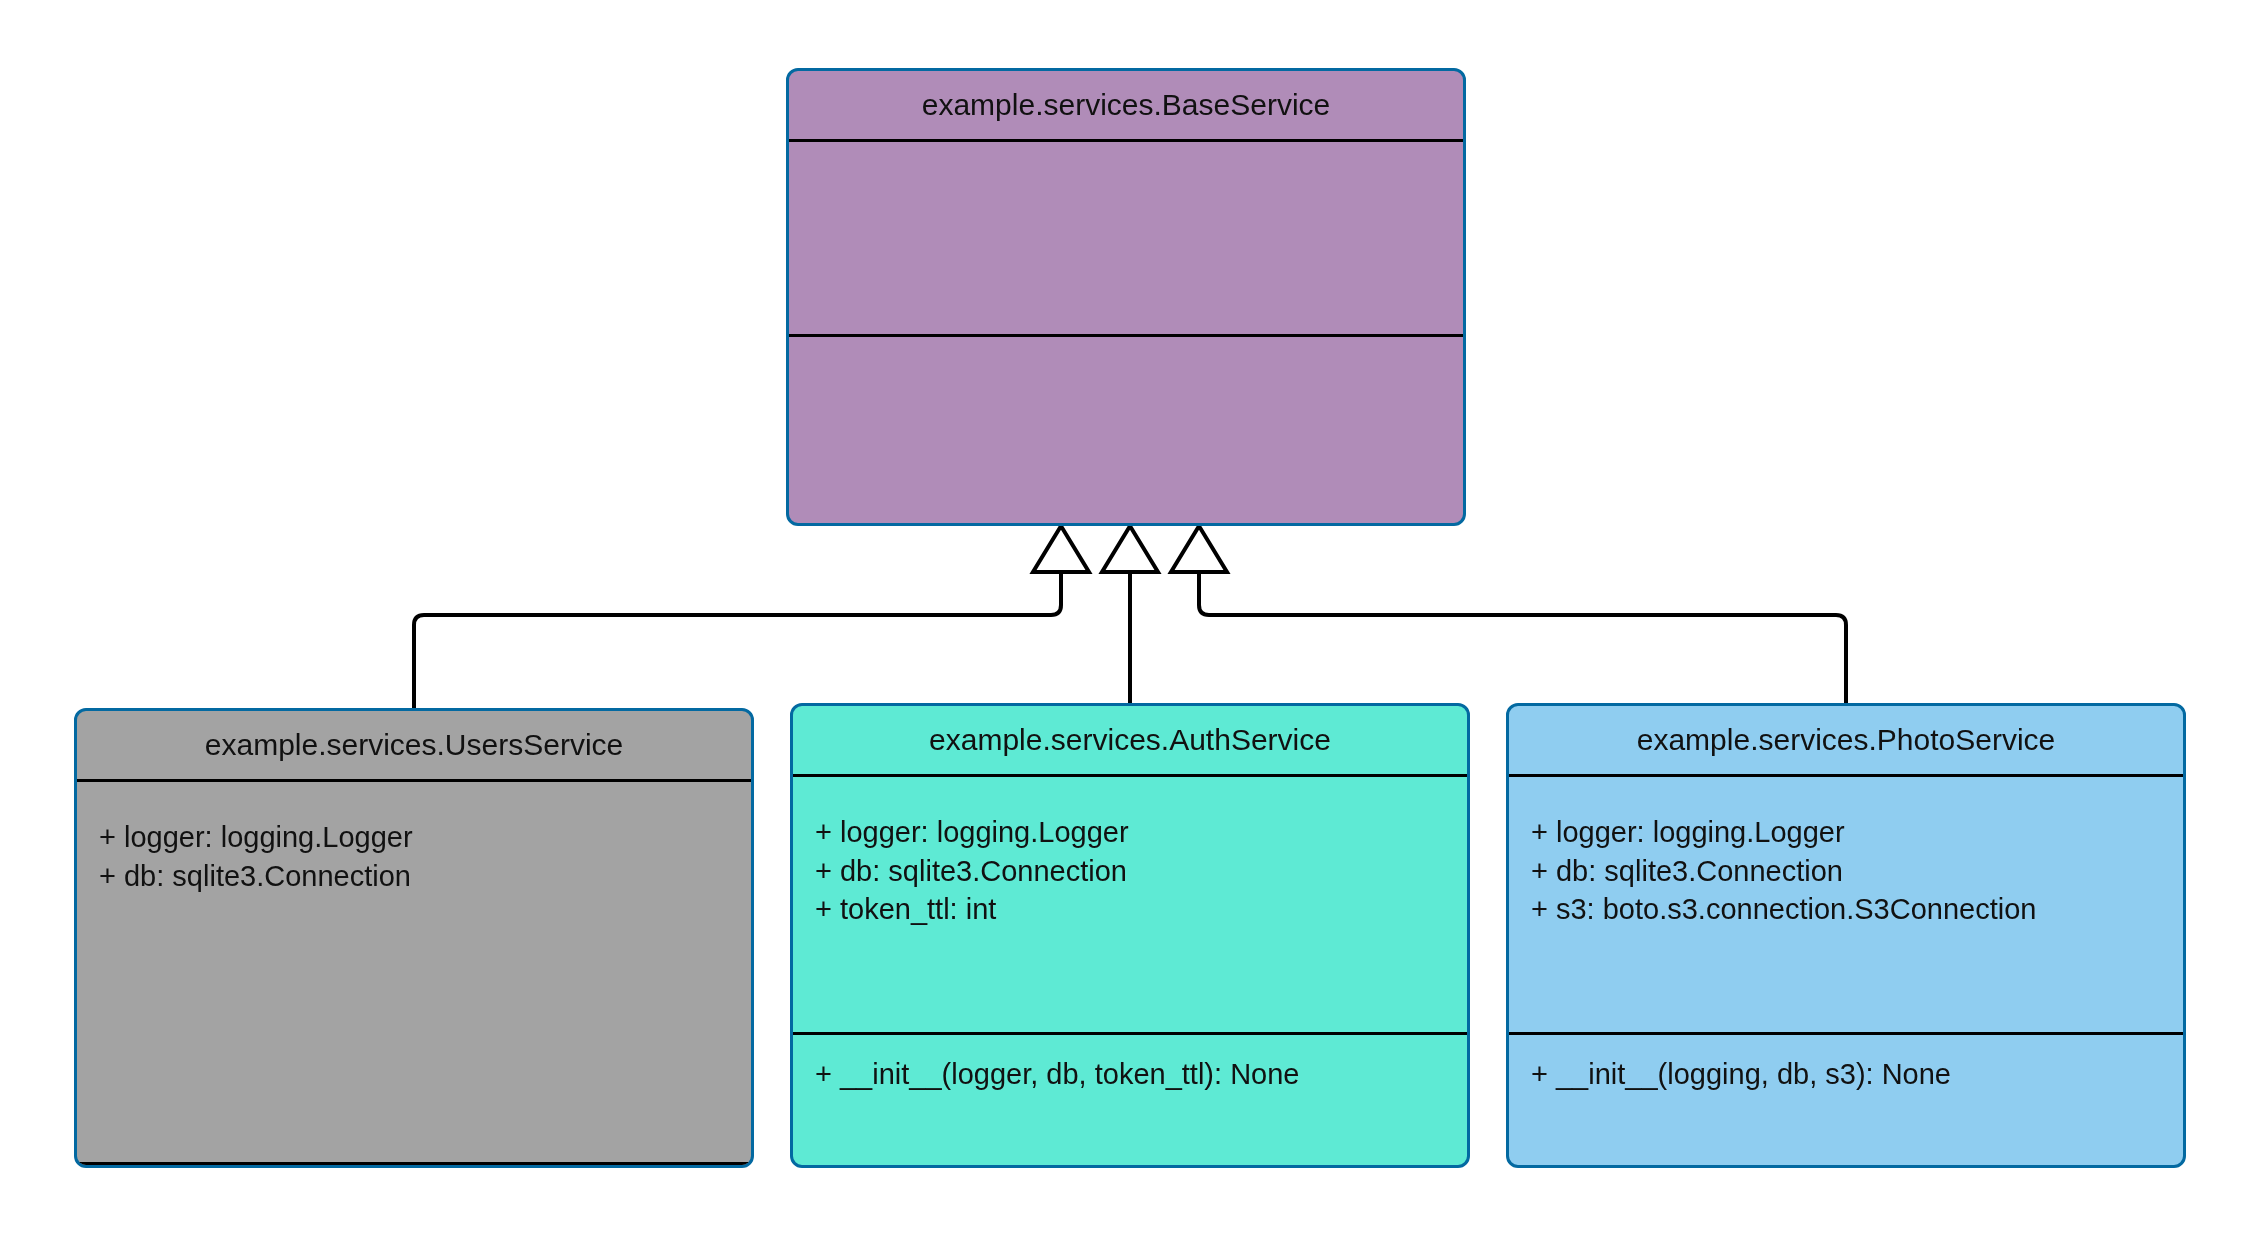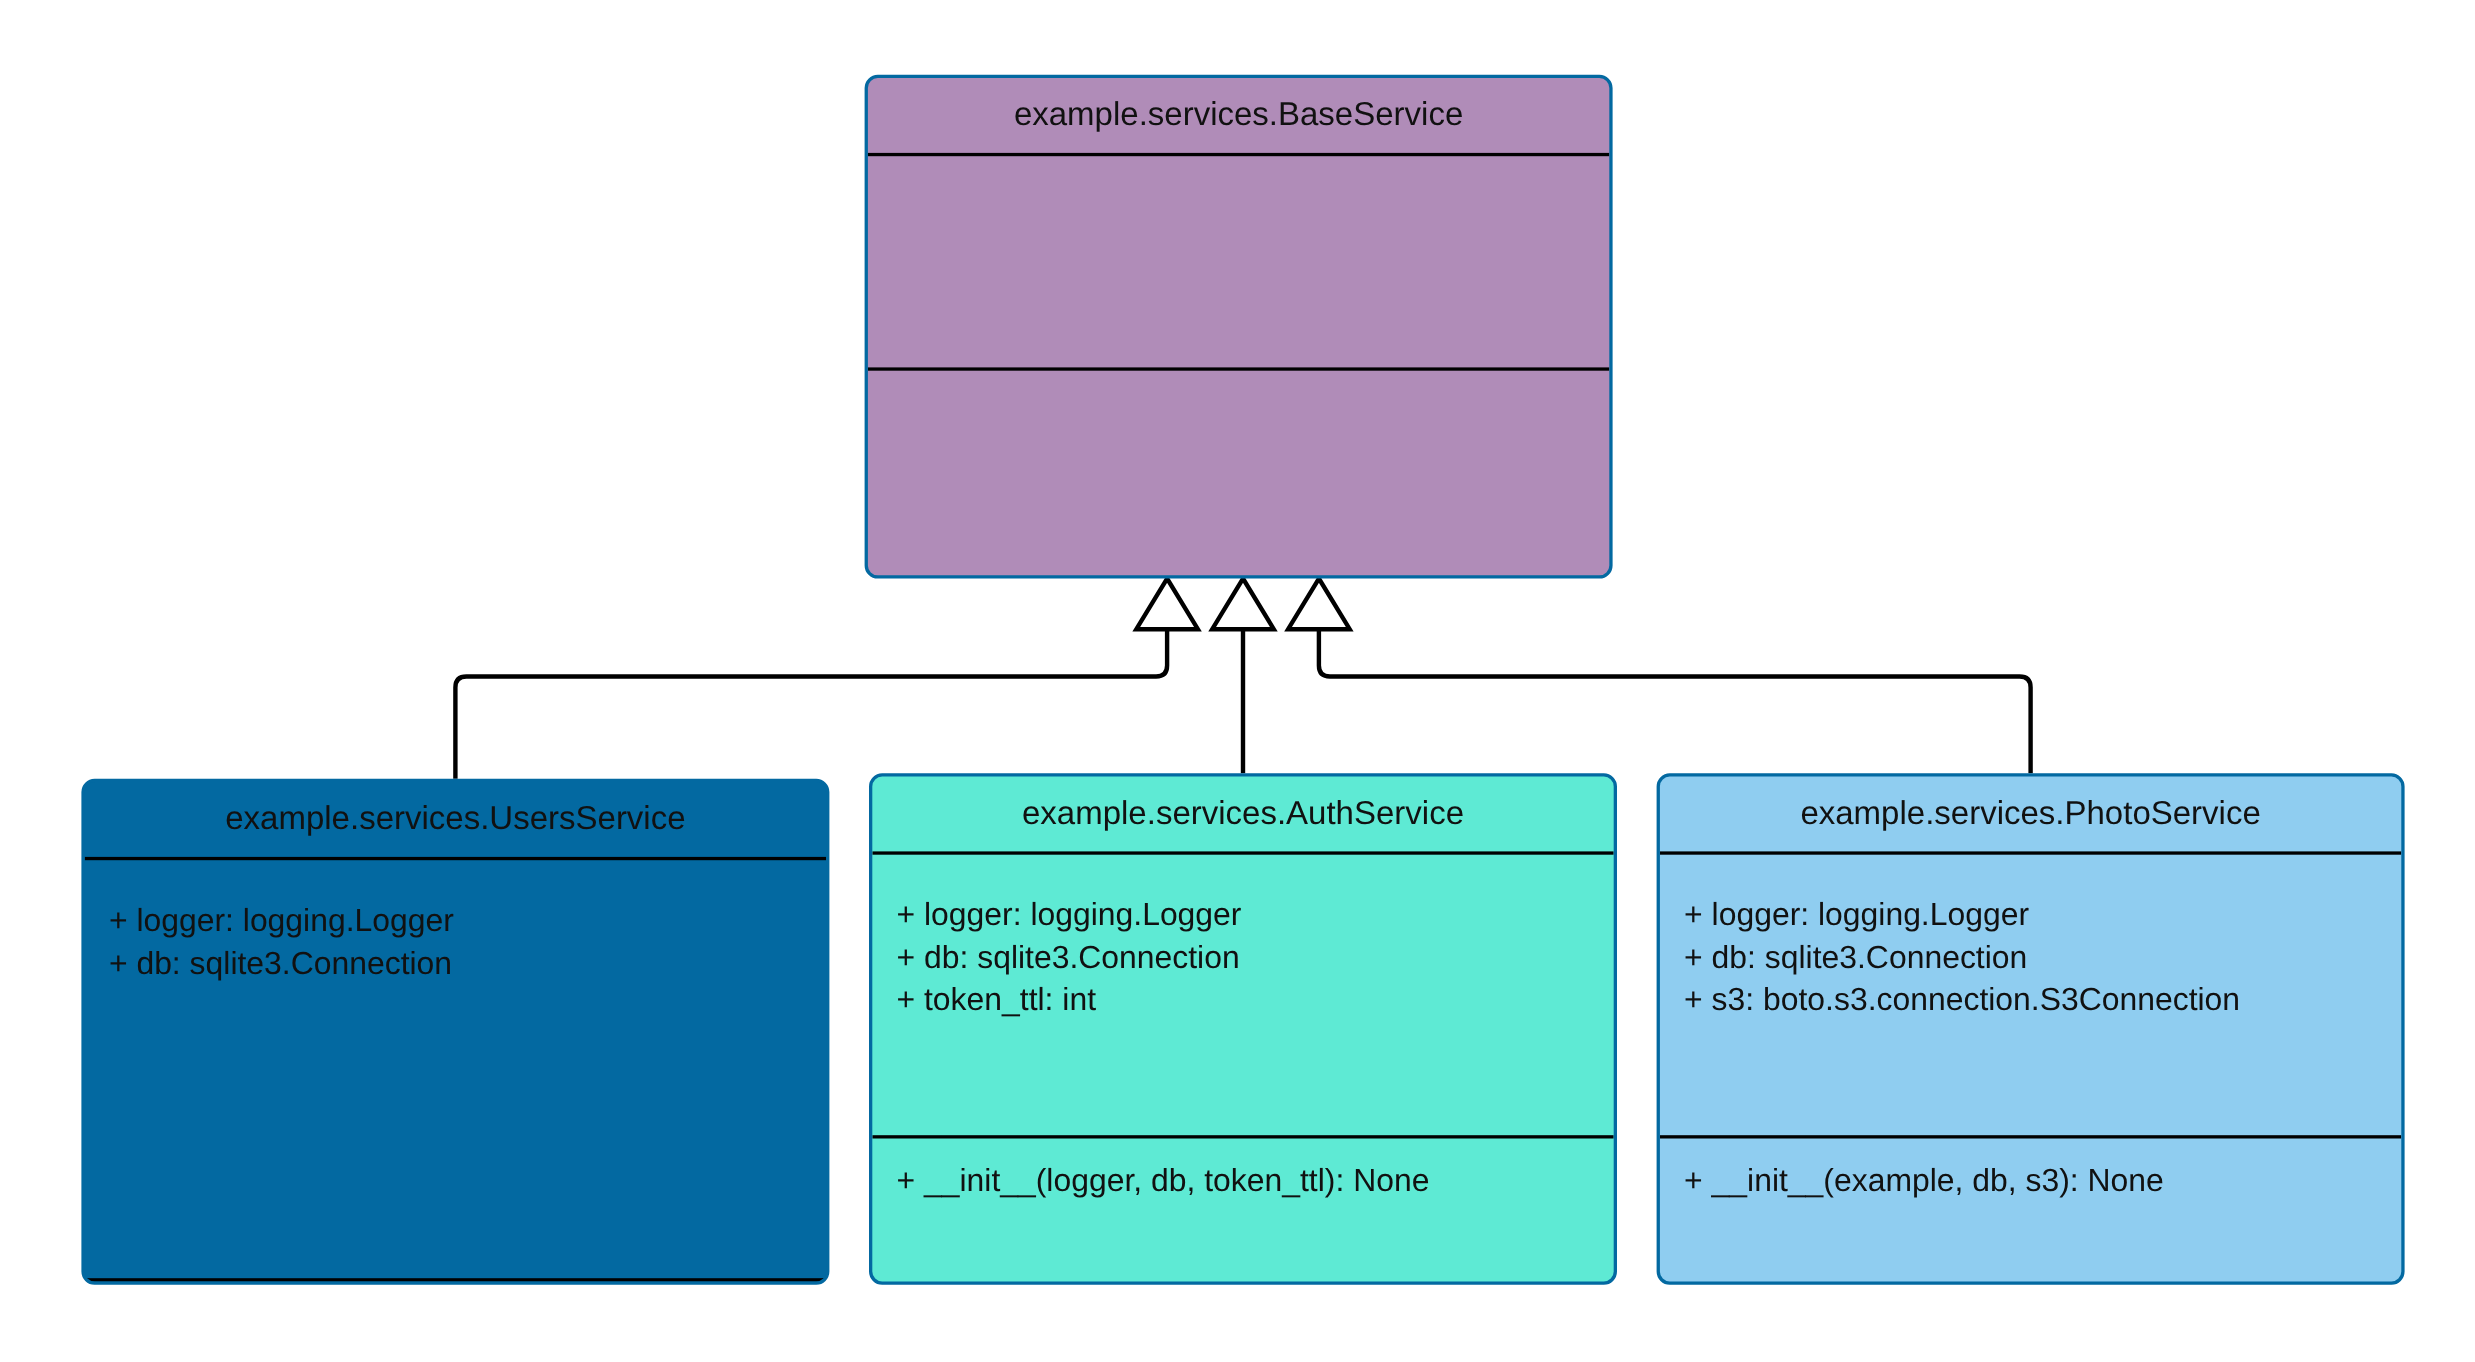--- a/index.html
+++ b/index.html
@@ -109,21 +109,21 @@
       <polygon points="1199,526 1171,572 1227,572" fill="#ffffff" stroke="#000000" stroke-width="4" stroke-linejoin="miter"></polygon>
     </g>
   </svg>
 
   <div class="uml-class" id="node-base" style="background:#B08CB8">
     <div class="uml-title">example.services.BaseService</div>
     <div class="uml-attrs"></div>
     <div class="uml-methods"></div>
   </div>
 
-  <div class="uml-class" id="node-users" style="background:#0369a1">
+  <div class="uml-class" id="node-users" style="background:#a3a3a3">
     <div class="uml-title">example.services.UsersService</div>
     <div class="uml-attrs">
       <div class="uml-row">+ logger: logging.Logger</div>
       <div class="uml-row">+ db: sqlite3.Connection</div>
     </div>
   </div>
 
   <div class="uml-class" id="node-auth" style="background:#5eead4">
     <div class="uml-title">example.services.AuthService</div>
     <div class="uml-attrs">
@@ -137,17 +137,17 @@
   </div>
 
   <div class="uml-class" id="node-photo" style="background:#8FCDF0">
     <div class="uml-title">example.services.PhotoService</div>
     <div class="uml-attrs">
       <div class="uml-row">+ logger: logging.Logger</div>
       <div class="uml-row">+ db: sqlite3.Connection</div>
       <div class="uml-row">+ s3: boto.s3.connection.S3Connection</div>
     </div>
     <div class="uml-methods">
-      <div class="uml-row">+ __init__(example, db, s3): None</div>
+      <div class="uml-row">+ __init__(logging, db, s3): None</div>
     </div>
   </div>
 
 </div>
 
 </body></html>

